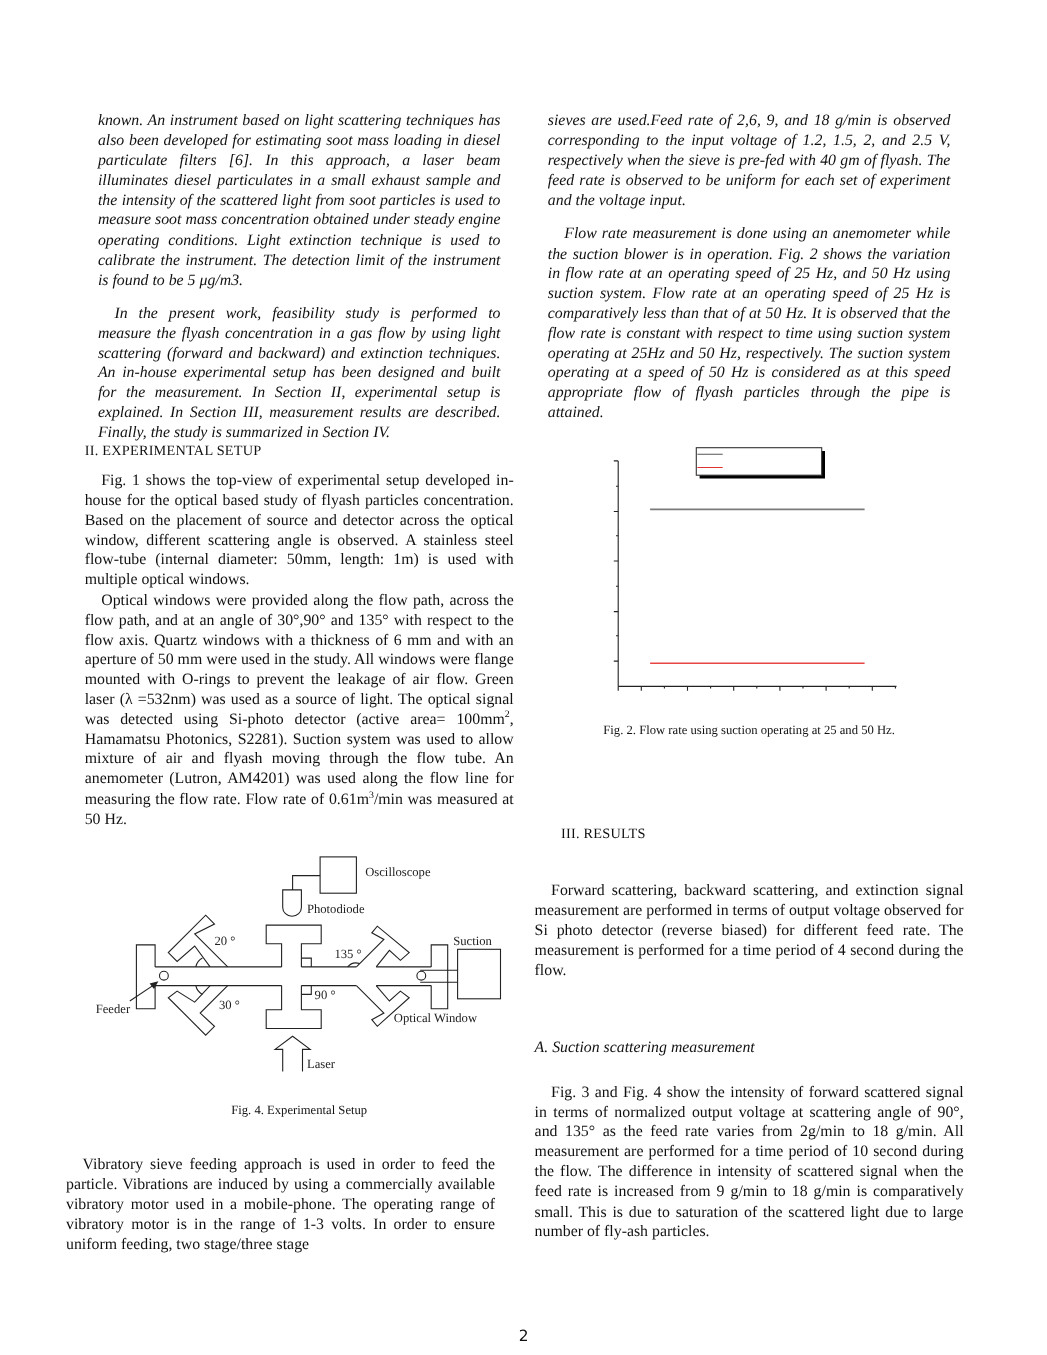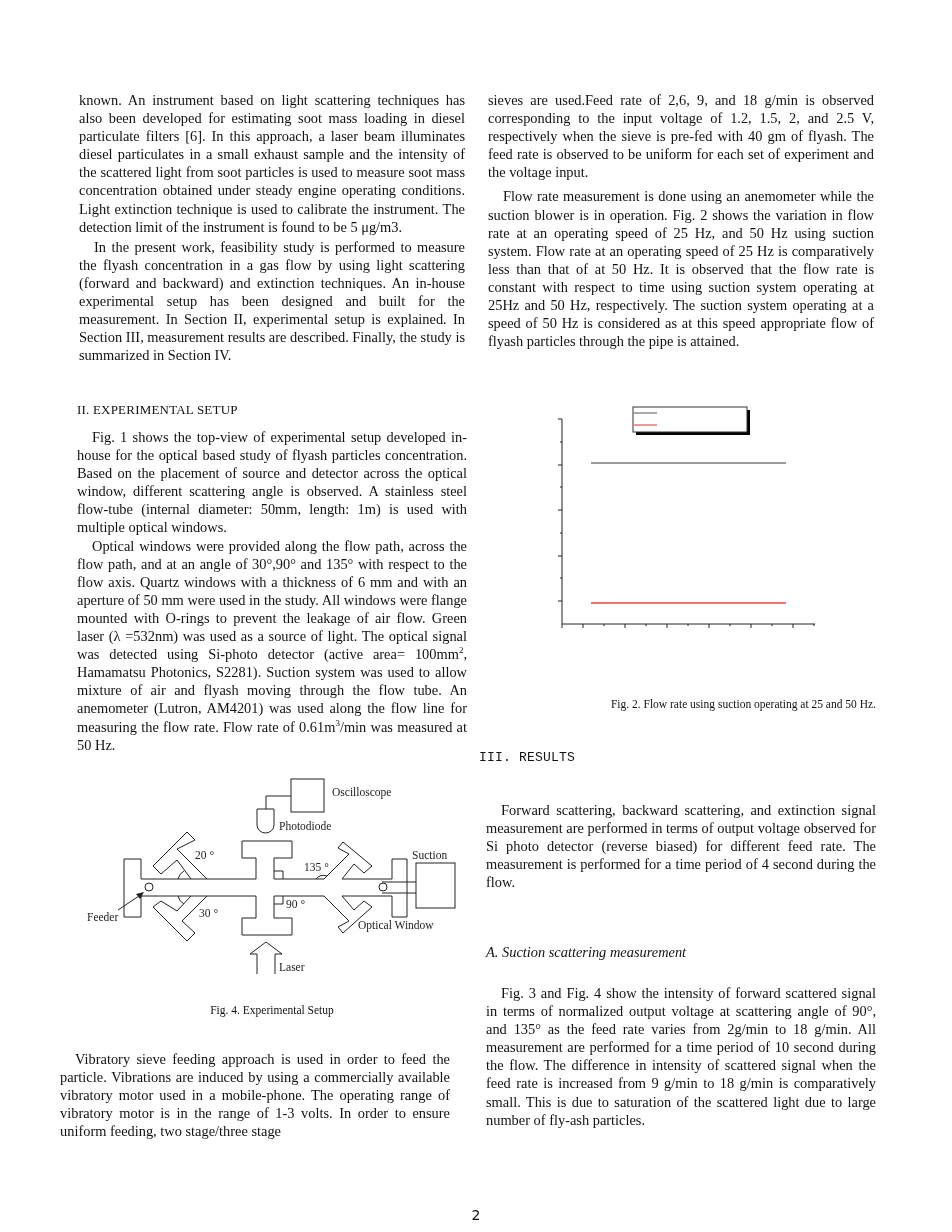--- a/index.html
+++ b/index.html
@@ -1,19 +1,19 @@
 <!DOCTYPE html>
 <html><head>
 <meta charset="utf-8">
 <style>
   html, body { margin: 0; padding: 0; background: #ffffff; }
   body { width: 952px; height: 1232px; position: relative; overflow: hidden;
          font-family: "Liberation Serif", "DejaVu Serif", serif; color: #111; }
   .col { position: absolute; width: 390px; font-size: 14.4px; line-height: 18.1px; text-align: justify; }
-  .col p { margin: 2px; }
+  .col p { margin: 12px; font-style: italic; }
   .col p.ind { text-indent: 15px; }
   .col p + p { margin-top: 0; }
   #left { left: 77px; top: 89px; }
   #right { left: 486px; top: 89px; }
   .sec { text-align: left; font-size: 13px; letter-spacing: 0.2px; position: absolute; width: 390px; }
   .sub { font-style: italic; position: absolute; font-size: 14.4px; }
   .cap { position: absolute; font-size: 11.5px; text-align: center; width: 390px; }
   .abs { position: absolute; width: 390px; font-size: 14.4px; line-height: 18.1px; text-align: justify; }
   .abs p { margin: 0; }
   .abs p.ind { text-indent: 15px; }
@@ -148,23 +148,23 @@
     <line x1="251" y1="229" x2="251" y2="233"></line>
     <line x1="272" y1="229" x2="272" y2="231"></line>
     <line x1="293" y1="229" x2="293" y2="233"></line>
     <line x1="314" y1="229" x2="314" y2="231"></line>
   </g>
 
   <line x1="91" y1="68" x2="286" y2="68" stroke="#7a7a7a" stroke-width="1.6"></line>
   <line x1="91" y1="208" x2="286" y2="208" stroke="#e84545" stroke-width="1.4"></line>
 </svg>
 
-<div class="cap" style="left:486px; top:698px;text-align:right;">Fig. 2.  Flow rate using suction operating at 25 and 50 Hz.</div>
+<div class="cap" style="left:486px; top:658px;">Fig. 2.  Flow rate using suction operating at 25 and 50 Hz.</div>
 
-<div class="sec" style="left:479px; top:750px;font-family:Liberation Mono, monospace;">III. RESULTS</div>
+<div class="sec" style="left:510px; top:750px;">III. RESULTS</div>
 
 <div class="abs" style="left:486px; top:801px;">
   <p class="ind">Forward scattering, backward scattering, and extinction signal measurement are performed in terms of output voltage observed for Si photo detector (reverse biased) for different feed rate. The measurement is performed for a time period of 4 second during the flow.</p>
 </div>
 
 <div class="sub" style="left:486px; top:944px;">A.  Suction scattering measurement</div>
 
 <div class="abs" style="left:486px; top:984px;">
   <p class="ind">Fig. 3 and Fig. 4 show the intensity of forward scattered signal in terms of normalized output voltage at scattering angle of 90°, and 135° as the feed rate varies from 2g/min to 18 g/min. All measurement are performed for a time period of 10 second during the flow. The difference in intensity of scattered signal when the feed rate is increased from 9 g/min to 18 g/min is comparatively small. This is due to saturation of the scattered light due to large number of fly-ash particles.</p>
 </div>

